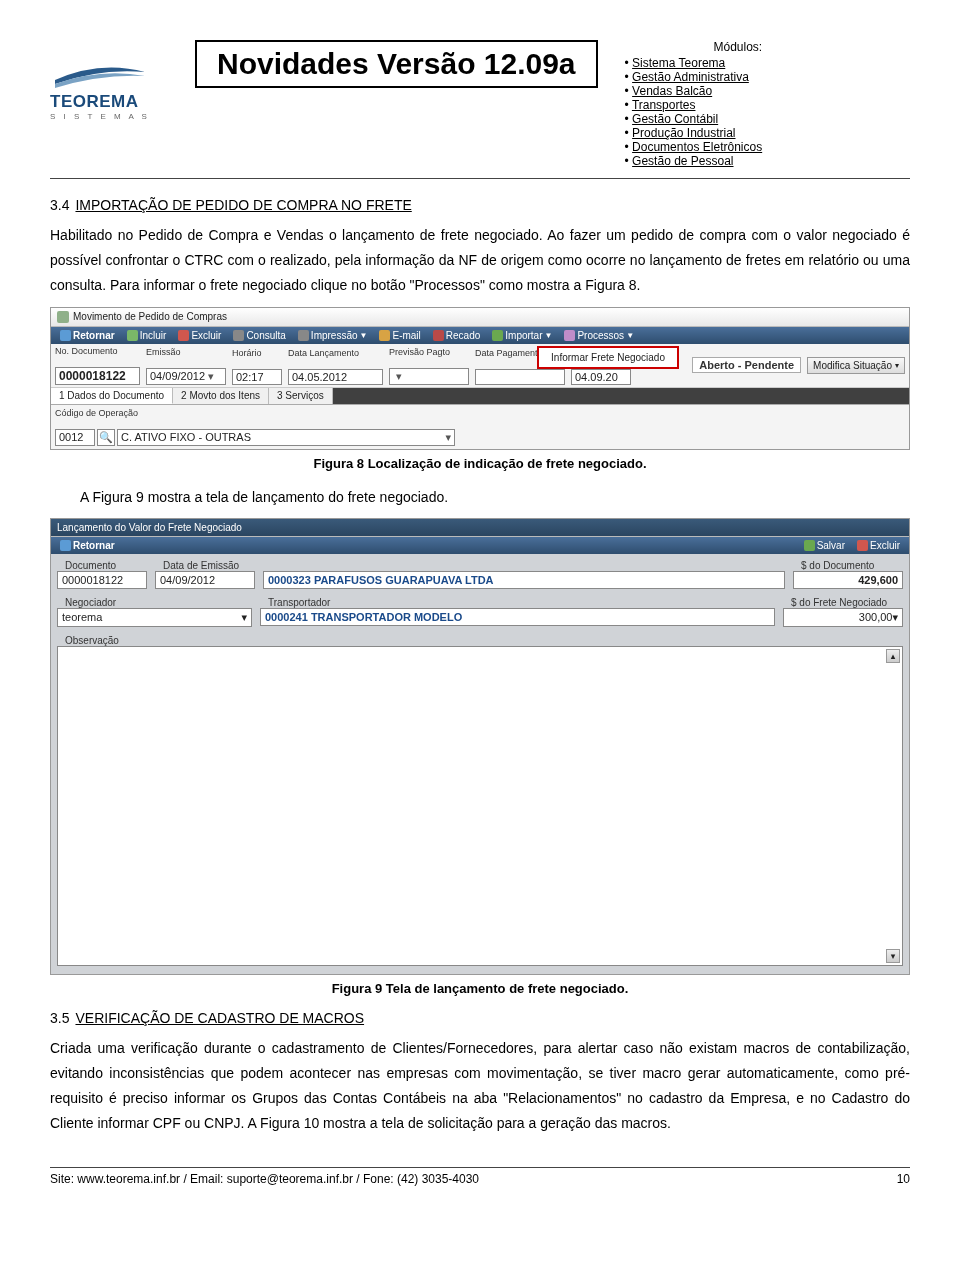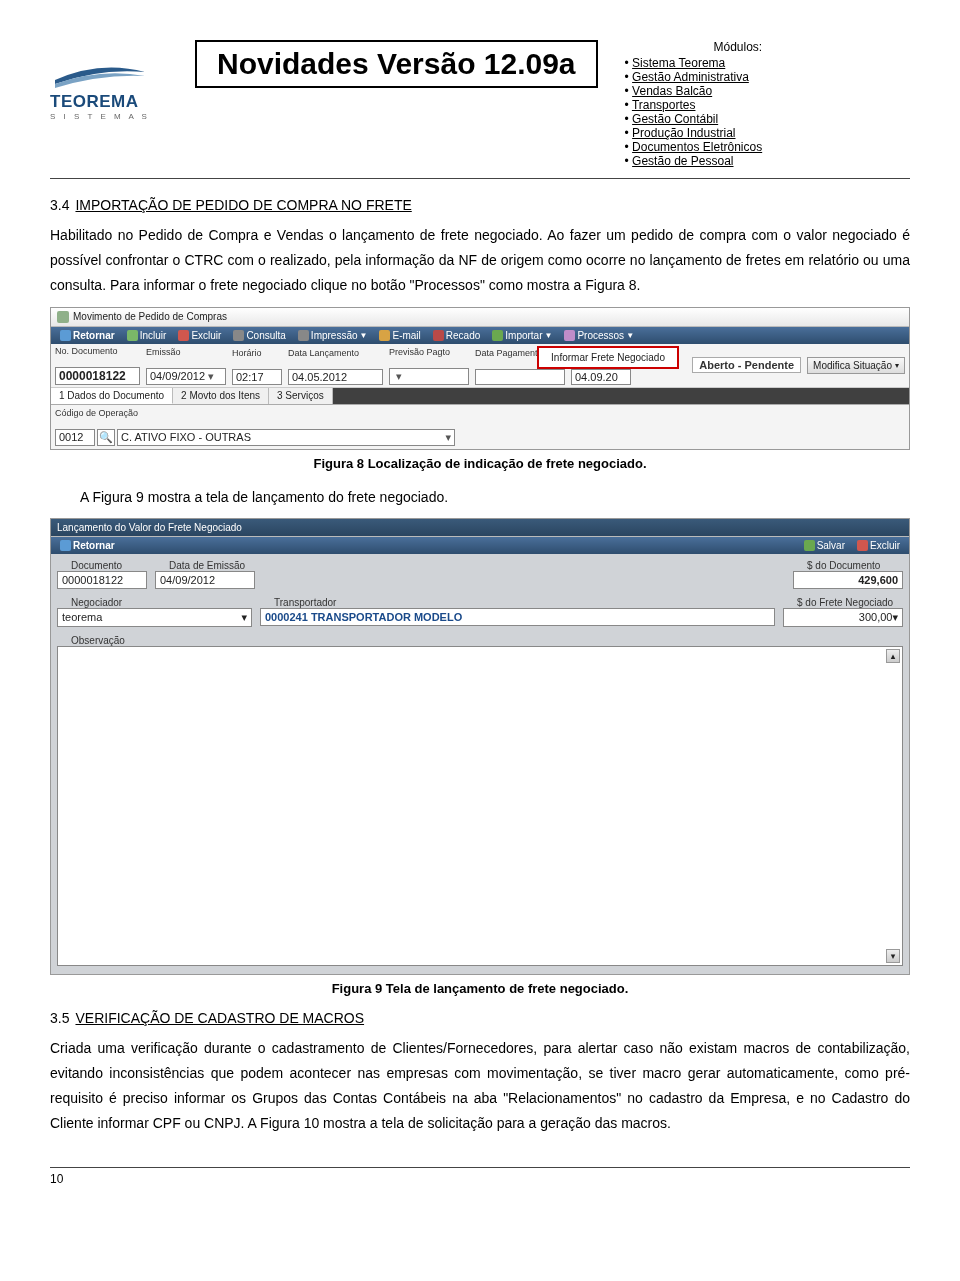--- a/index.html
+++ b/index.html
@@ -71,21 +71,21 @@
   .tabs { display: flex; background: #404040; border-bottom: 1px solid #aaa; }
   .tab { padding: 2px 8px; font-size: 10px; border-right: 1px solid #bbb; background: #f0f0f0; }
   .tab.active { background: #fff; border-bottom: 1px solid #fff; }
   
   .oprow { display: flex; padding: 3px 4px; gap: 4px; background: #f4f4f4; }
   .proc-overlay { position: absolute; right: 230px; top: 2px; background: #fff; border: 2px solid #c00; font-size: 10px; padding: 4px 12px; z-index: 5; }
   
   
   .ss2-body { background: #d0d3d7; }
   .groupbox { position: relative; margin: 6px 4px 2px 4px; }
-  .groupbox label { position:relative; top: 0; left: 14px; font-size: 10px; color: #333; }
+  .groupbox label { position:relative; top: 0; left: 8px; font-size: 10px; color: #333; }
   .groupbox .inp { background: #fff; border: 1px solid #888; padding: 2px 4px; font-size: 11px; display: flex; align-items: center; justify-content: space-between; }
   .row { display: flex; padding: 0 2px; }
   .obsarea { background: #fff; border: 1px solid #888; height: 320px; position: relative; }
   .obsarea .scroll-up { position: absolute; right: 2px; top: 2px; width: 14px; height: 14px; background: linear-gradient(#eee,#ccc); border:1px solid #999; font-size:9px; text-align:center; line-height:12px; }
   .obsarea .scroll-dn { position: absolute; right: 2px; bottom: 2px; width: 14px; height: 14px; background: linear-gradient(#eee,#ccc); border:1px solid #999; font-size:9px; text-align:center; line-height:12px; }
   
   
   .footer { margin-top: 30px; }
   .footer hr { border:none; border-top:1px solid #444; margin: 0 0 4px 0; }
   .footer-row { display:flex; justify-content: space-between; font-size: 12px; }
@@ -283,20 +283,23 @@
             </div>
         </div>
         <div class="groupbox" style="width:100px;">
           <label>Data de Emissão</label>
           <div class="inp">
               <span>04/09/2012</span>
             </div>
         </div>
         <div class="groupbox" style="flex:1;">
           <label>&nbsp;</label>
+          <div class="inp" style="font-weight:bold; color:#1a4a8a;">
+              <span>0000323 PARAFUSOS GUARAPUAVA LTDA</span>
+            </div>
         </div>
         <div class="groupbox" style="width:110px;">
           <label>$ do Documento</label>
           <div class="inp" style="justify-content:flex-end; font-weight:bold;">
               <span>429,600</span>
             </div>
         </div>
       </div>
       <div class="row">
         <div class="groupbox" style="width:195px;">
@@ -336,17 +339,18 @@
 
   <div class="sect">
     <span class="sect-num">3.5</span>
     <span class="sect-title">VERIFICAÇÃO DE CADASTRO DE MACROS</span>
   </div>
   <p class="body-text">Criada uma verificação durante o cadastramento de Clientes/Fornecedores, para alertar caso não existam macros de contabilização, evitando inconsistências que podem acontecer nas empresas com movimentação, se tiver macro gerar automaticamente, como pré-requisito é preciso informar os Grupos das Contas Contábeis na aba "Relacionamentos" no cadastro da Empresa, e no Cadastro do Cliente informar CPF ou CNPJ. A Figura 10 mostra a tela de solicitação para a geração das macros.</p>
 
   <div class="footer">
     <hr>
     <div class="footer-row">
+      <span>Site: www.teorema.inf.br / Email: suporte@teorema.inf.br / Fone: (42) 3035-4030</span>
       <span>10</span>
     </div>
   </div>
 
 </div>
 
 </body></html>

